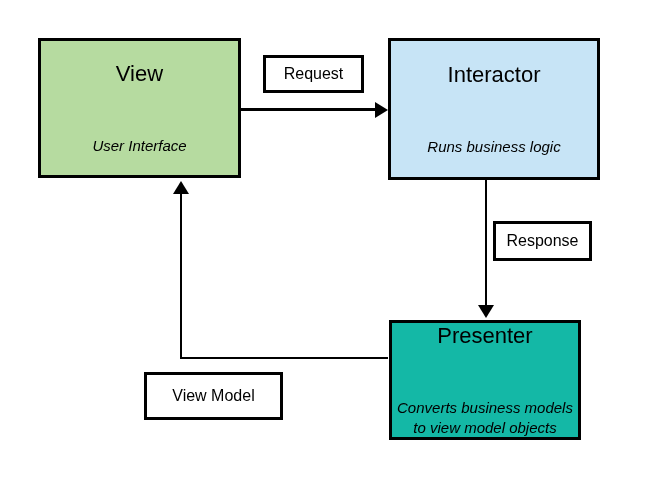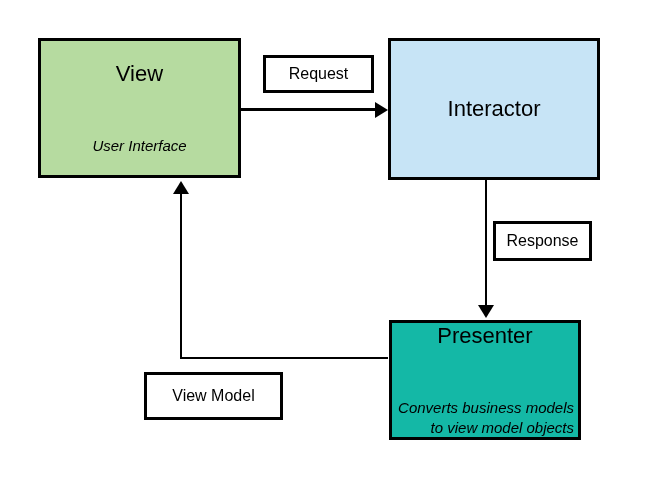--- a/index.html
+++ b/index.html
@@ -32,38 +32,37 @@
   .node-title {
     font-size: 22px;
     line-height: 1.25;
     white-space: nowrap;
   }
   .node-subtitle {
     font-size: 15px;
     font-style: italic;
     line-height: 1.32;
     padding: 0 4px;
-    text-align: right;
   }
   #node-view       { left: 38px;  top: 38px;  width: 203px; height: 140px; }
   #node-interactor { left: 388px; top: 38px;  width: 212px; height: 142px; }
   #node-presenter  { left: 389px; top: 320px; width: 192px; height: 120px; }
 
   .edge-label {
     position: absolute;
     background: #ffffff;
     border: 3px solid #000000;
     box-sizing: border-box;
     display: flex;
     align-items: center;
     justify-content: center;
     font-size: 16px;
     white-space: nowrap;
   }
-  #label-request    { left: 263px; top: 55px;  width: 111px; height: 38px; }
+  #label-request    { left: 263px; top: 55px;  width: 101px; height: 38px; }
   #label-response   { left: 493px; top: 221px; width: 99px; height: 40px; }
   #label-view-model { left: 144px; top: 372px; width: 139px; height: 48px; }
 
   .line {
     position: absolute;
     background: #000000;
   }
   #line-request      { left: 241px; top: 108px; width: 136px; height: 2.5px; }
   #line-response     { left: 484.5px; top: 180px; width: 2.5px; height: 127px; }
   #line-vm-vertical  { left: 179.5px; top: 192px; width: 2.5px; height: 167px; }
@@ -98,20 +97,21 @@
 
 <div class="canvas">
 
   <div class="node" id="node-view" style="background: rgb(182, 219, 160);">
     <div class="node-title">View</div>
     <div class="node-subtitle">User Interface</div>
   </div>
 
   <div class="node" id="node-interactor" style="background: rgb(199, 228, 246);">
     <div class="node-title">Interactor</div>
+    <div class="node-subtitle">Runs business logic</div>
   </div>
 
   <div class="node" id="node-presenter" style="background: #14b8a6;">
     <div class="node-title">Presenter</div>
     <div class="node-subtitle">Converts business models to view model objects</div>
   </div>
 
   <div class="line" id="line-request"></div>
   <div class="line" id="line-response"></div>
   <div class="line" id="line-vm-horizontal"></div>

